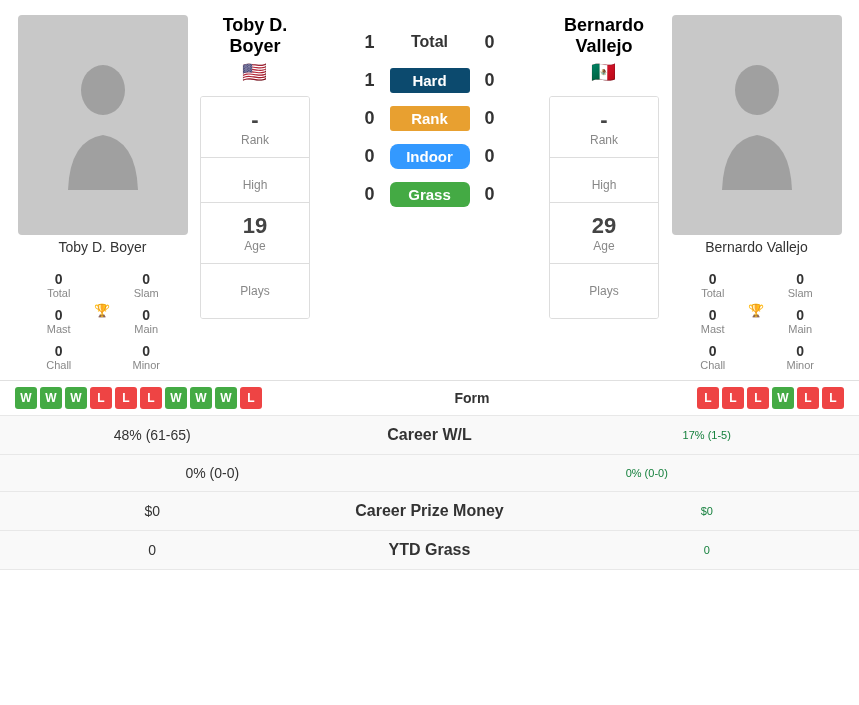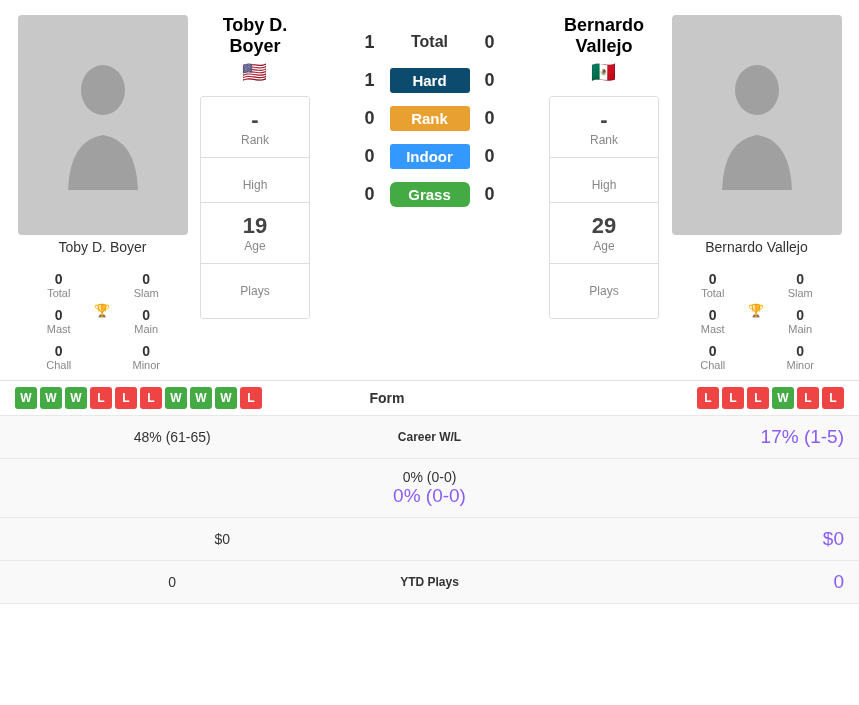--- a/index.html
+++ b/index.html
@@ -47,21 +47,21 @@
       padding: 4px 16px;
       border-radius: 3px;
       color: #fff;
       font-weight: bold;
       font-size: 15px;
       min-width: 80px;
       text-align: center;
     }
     .surface-hard { background: #0c4a6e; }
     .surface-clay { background: #e8a030; }
-    .surface-indoor { background: #3399ff; }
+    .surface-indoor { background: #3399ff; border-radius: 8px; }
     .surface-grass { background: #44aa44; border-radius: 6px; }
     .total-label {
       font-size: 16px;
       font-weight: bold;
       color: #333;
       min-width: 80px;
       text-align: center;
     }
     
     .bottom-stats {
@@ -85,21 +85,21 @@
       display: flex;
       gap: 3px;
       flex: 1;
       justify-content: flex-end;
     }
     .form-label {
       font-weight: bold;
       font-size: 14px;
       color: #333;
       width: 120px;
-      text-align: left;
+      text-align: right;
       flex-shrink: 0;
     }
     .form-badge {
       width: 22px;
       height: 22px;
       border-radius: 3px;
       display: flex;
       align-items: center;
       justify-content: center;
       font-weight: bold;
@@ -107,39 +107,40 @@
       color: #fff;
     }
     .form-w { background: #44aa44; }
     .form-l { background: #ee4444; }
     .data-row {
       display: flex;
       align-items: center;
       padding: 10px 15px;
       border-bottom: 1px solid #e8e8e8;
       background: #fff;
+      gap: 40px;
     }
     .data-row:nth-child(even) {
       background: #f9f9f9;
     }
     .data-value-left {
       flex: 1;
       text-align: center;
       font-size: 14px;
       color: #333;
     }
     .data-value-right {
       flex: 1;
-      text-align: right;
-      font-size: 19px;
-      color: #8b5cf6;
+      text-align: center;
+      font-size: 11px;
+      color: #15803d;
     }
     .data-label {
       font-weight: bold;
-      font-size: 12px;
+      font-size: 16px;
       color: #333;
       width: 200px;
       text-align: center;
       flex-shrink: 0;
     }
     
     .player-name-under {
       font-size: 14px;
       color: #333;
       text-align: center;
@@ -406,30 +407,31 @@
         <span class="form-badge form-l">L</span>
       </div>
     </div>
 
     <div class="data-row">
       <div class="data-value-left">48% (61-65)</div>
       <div class="data-label">Career W/L</div>
       <div class="data-value-right">17% (1-5)</div>
     </div>
 
-    <div class="data-row" style="background:#f9f9f9;flex-direction:column;">
+    <div class="data-row" style="background:#f9f9f9;">
       <div class="data-value-left">0% (0-0)</div>
       <div class="data-value-right">0% (0-0)</div>
     </div>
 
     <div class="data-row">
       <div class="data-value-left">$0</div>
+      <div class="data-label">Career Prize Money</div>
       <div class="data-value-right">$0</div>
     </div>
 
     <div class="data-row" style="background:#f9f9f9;">
       <div class="data-value-left">0</div>
-      <div class="data-label">YTD Plays</div>
+      <div class="data-label">YTD Grass</div>
       <div class="data-value-right">0</div>
     </div>
 
   </div>
 </div>
 
 </body></html>

